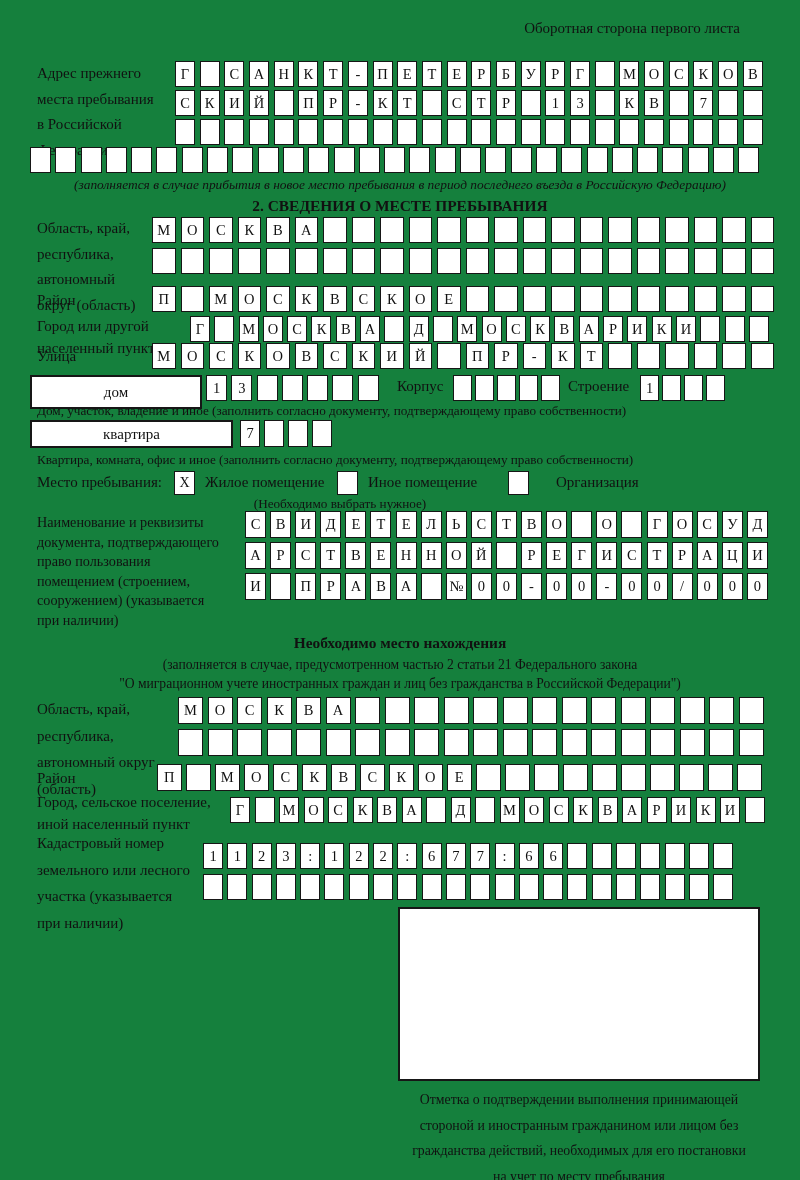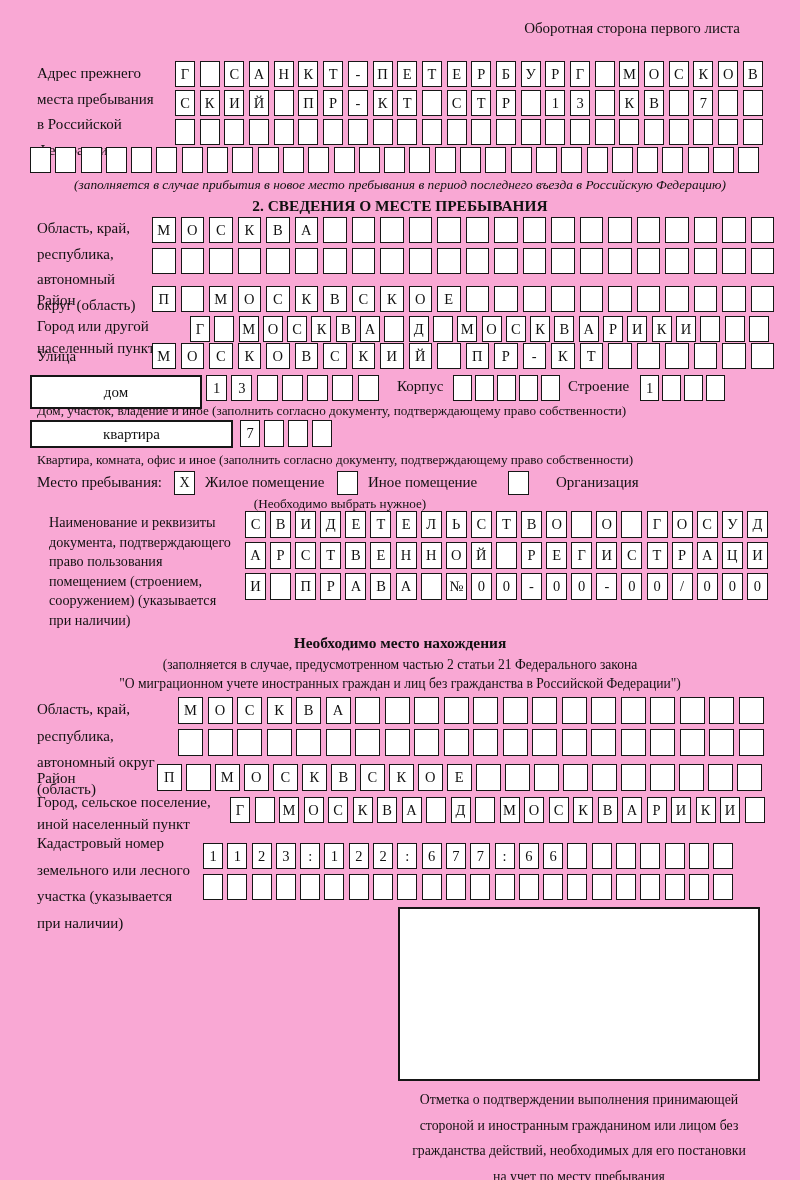--- a/index.html
+++ b/index.html
@@ -1,24 +1,24 @@
 <!DOCTYPE html>
 <html><head>
 <meta charset="utf-8">
 <style>
   * { margin:0; padding:0; box-sizing:border-box; }
   html,body { background:#fff; }
   .page {
-    position:relative; width:800px; height:1180px; background:#f9a8d4;
+    position:relative; width:800px; height:1180px; background:#15803d;
     font-family:"Liberation Serif", serif; color:#111; overflow:hidden;
   }
   .abs { position:absolute; }
   .lbl { font-size:15px; line-height:25.5px; white-space:pre-line; }
   .lbl-tight { font-size:15px; line-height:21.5px; white-space:pre-line; }
-  .lbl-doc { font-size:14.2px; line-height:19.5px; white-space:pre-line;margin-left:12px; }
+  .lbl-doc { font-size:14.2px; line-height:19.5px; white-space:pre-line; }
   .lbl-cad { font-size:15px; line-height:26.5px; white-space:pre-line; }
   .cap { font-size:13.2px; }
   .cap-c { font-size:13.4px; text-align:center; width:800px; left:0; }
   .ttl { font-weight:bold; font-size:15.4px; text-align:center; width:800px; left:0; }
   .boxrow { display:flex; }
   .cbox {
     display:flex; align-items:center; justify-content:center;
     border:1.7px solid #161616; background:#fff; flex:none;
     font-size:14.5px; font-family:"Liberation Serif", serif; color:#111;
   }

